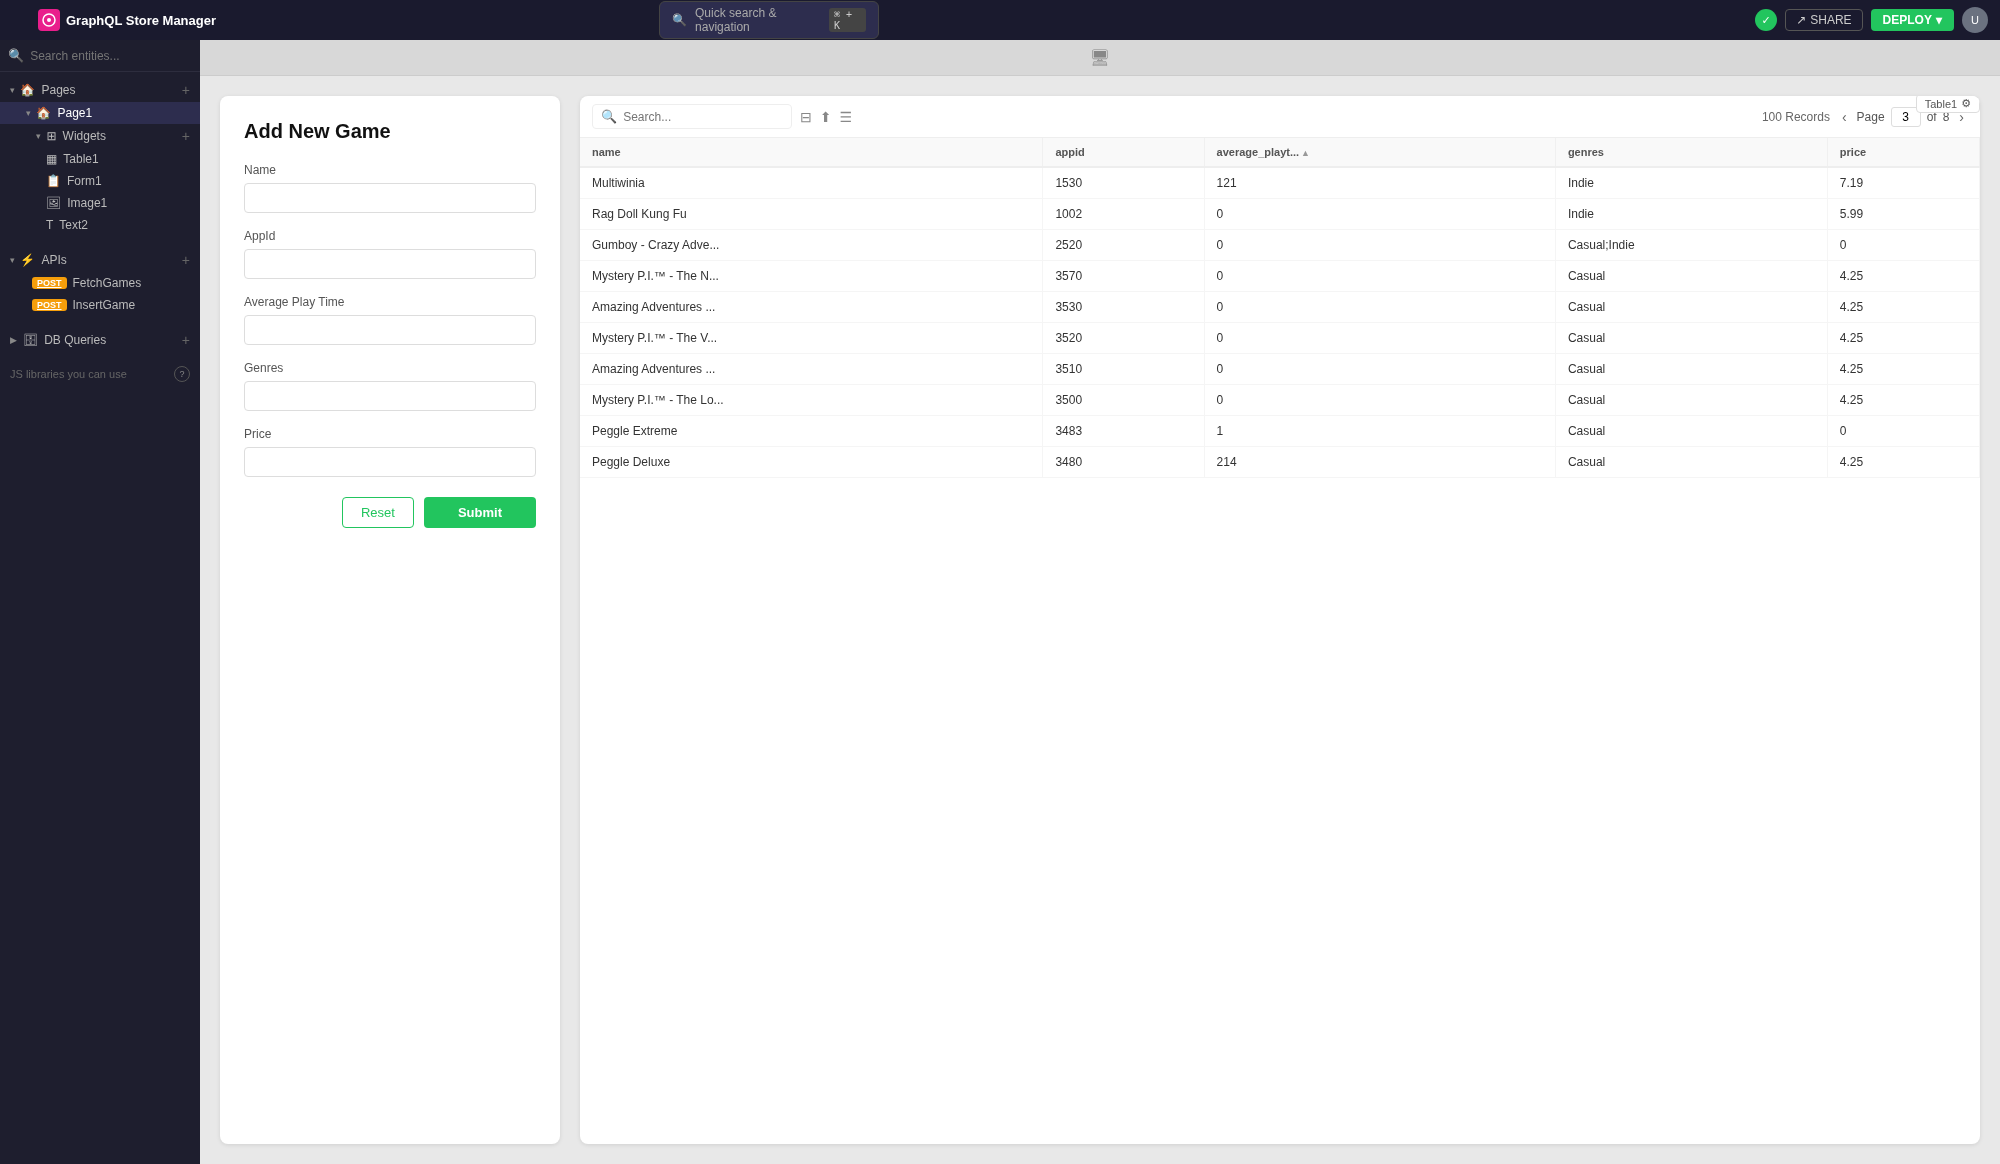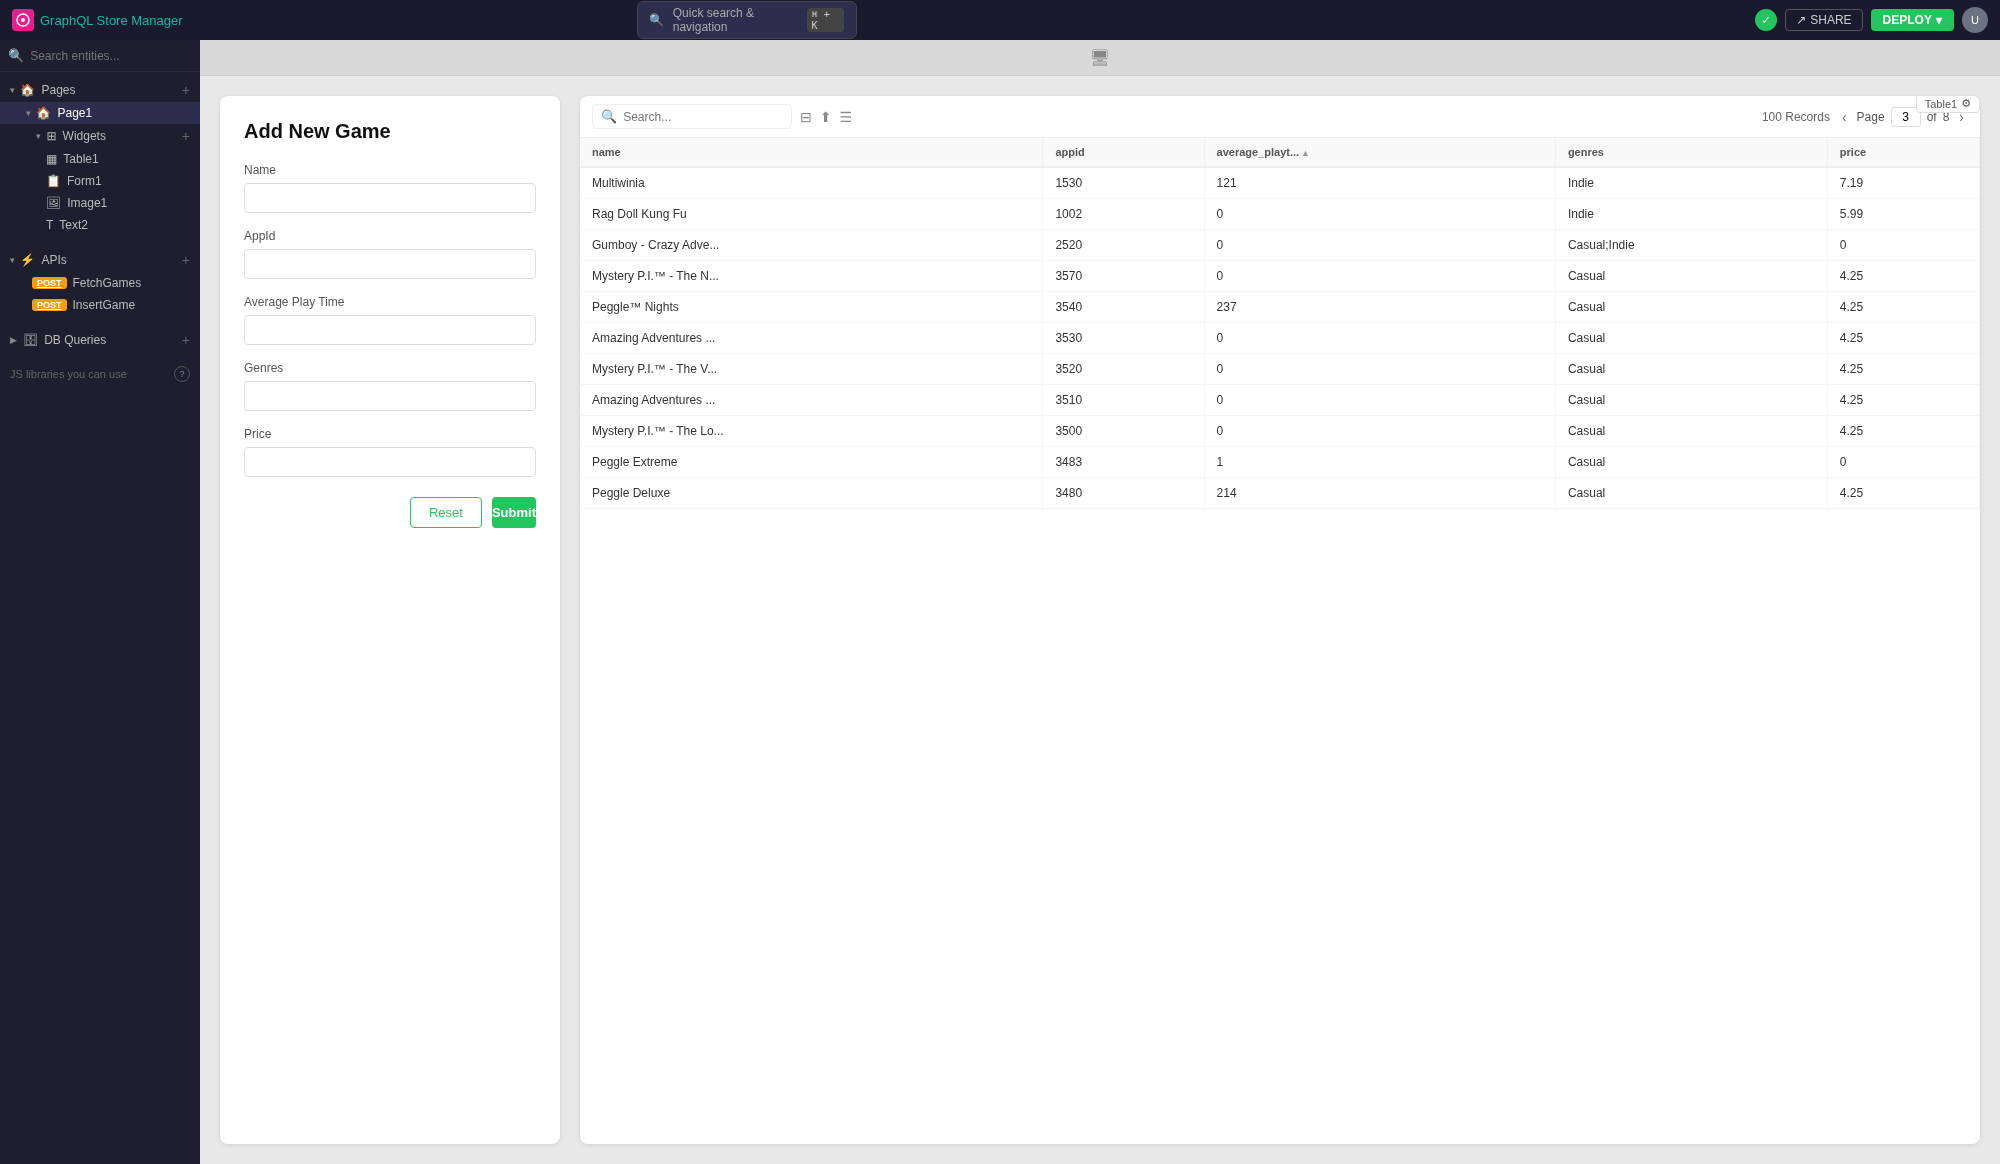--- a/index.html
+++ b/index.html
@@ -1,20 +1,20 @@
 <!DOCTYPE html>
 <html><head>
   <meta charset="utf-8">
   <style>
     * { box-sizing: border-box; margin: 0; padding: 0; }
     body { font-family: -apple-system, BlinkMacSystemFont, 'Segoe UI', sans-serif; font-size: 13px; background: #f0f0f0; color: #333; height: 1164px; overflow: hidden; display: flex; flex-direction: column; }
 
     
     .topbar { height: 40px; background: #1a1a2e; display: flex; align-items: center; padding: 0 12px; gap: 10px; flex-shrink: 0; }
-    .topbar-logo { display: flex; align-items: center; gap: 6px; color: #14b8a6; font-size: 13px; font-weight: 400; }
+    .topbar-logo { display: flex; align-items: center; gap: 6px; color: #ffffff; font-size: 13px; font-weight: 700; margin-left: 26px; }
     .logo-icon { width: 22px; height: 22px; background: #e91e8c; border-radius: 4px; display: flex; align-items: center; justify-content: center; color: white; font-size: 10px; font-weight: bold; }
     .topbar-search { margin-left: auto; margin-right: auto; background: #2d2d4e; border: 1px solid #444; border-radius: 6px; padding: 4px 12px; color: #aaa; font-size: 12px; display: flex; align-items: center; gap: 8px; width: 220px; cursor: pointer; }
     .topbar-search kbd { background: #444; border-radius: 3px; padding: 1px 5px; font-size: 10px; color: #ccc; }
     .topbar-right { display: flex; align-items: center; gap: 8px; margin-left: auto; }
     .topbar-check { background: #22c55e; border-radius: 50%; width: 22px; height: 22px; display: flex; align-items: center; justify-content: center; color: white; font-size: 11px; }
     .topbar-share { background: transparent; border: 1px solid #555; border-radius: 4px; color: #ccc; padding: 3px 10px; font-size: 12px; cursor: pointer; display: flex; align-items: center; gap: 4px; }
     .topbar-deploy { background: #22c55e; border: none; border-radius: 4px; color: white; padding: 4px 12px; font-size: 12px; font-weight: 600; cursor: pointer; display: flex; align-items: center; gap: 4px; }
     .topbar-avatar { width: 26px; height: 26px; border-radius: 50%; background: #6b7280; display: flex; align-items: center; justify-content: center; color: white; font-size: 11px; }
 
     
@@ -44,21 +44,21 @@
     .content-body { flex: 1; padding: 20px; display: flex; gap: 20px; overflow: auto; }
 
     
     .form-panel { background: white; border-radius: 8px; padding: 24px; width: 340px; flex-shrink: 0; box-shadow: 0 1px 4px rgba(0,0,0,0.1); }
     .form-title { font-size: 20px; font-weight: 600; color: #111; margin-bottom: 20px; }
     .form-group { margin-bottom: 16px; }
     .form-label { font-size: 12px; color: #555; margin-bottom: 6px; display: block; }
     .form-input { width: 100%; border: 1px solid #ddd; border-radius: 4px; padding: 7px 10px; font-size: 12px; color: #333; outline: none; }
     .form-buttons { display: flex; gap: 10px; justify-content: flex-end; margin-top: 20px; }
     .btn-reset { background: white; border: 1px solid #22c55e; color: #22c55e; border-radius: 4px; padding: 7px 18px; font-size: 13px; cursor: pointer; }
-    .btn-submit { background: #22c55e; border: none; color: white; border-radius: 4px; padding: 7px 0; font-size: 13px; font-weight: 600; cursor: pointer; }
+    .btn-submit { background: #22c55e; border: none; color: white; border-radius: 4px; padding: 7px 34px; font-size: 13px; font-weight: 600; cursor: pointer; }
 
     
     .table-panel { flex: 1; background: white; border-radius: 8px; box-shadow: 0 1px 4px rgba(0,0,0,0.1); display: flex; flex-direction: column; overflow: hidden; position: relative; }
     .table-label { position: absolute; top: -2px; right: 0; background: white; border: 1px solid #ddd; border-radius: 4px; padding: 2px 8px; font-size: 11px; color: #555; display: flex; align-items: center; gap: 4px; z-index: 10; }
     .table-toolbar { display: flex; align-items: center; padding: 8px 12px; border-bottom: 1px solid #eee; gap: 8px; }
     .search-box { display: flex; align-items: center; gap: 6px; border: 1px solid #eee; border-radius: 4px; padding: 4px 8px; flex: 1; max-width: 200px; }
     .search-box input { border: none; outline: none; font-size: 12px; color: #666; width: 100%; background: transparent; }
     .table-toolbar-icons { display: flex; align-items: center; gap: 8px; margin-right: 8px; }
     .toolbar-icon { color: #888; font-size: 14px; cursor: pointer; }
     .records-info { font-size: 12px; color: #666; margin-left: auto; }
@@ -293,27 +293,20 @@
                   <td>0</td>
                 </tr>
                 <tr>
                   <td>Mystery P.I.™ - The N...</td>
                   <td>3570</td>
                   <td>0</td>
                   <td>Casual</td>
                   <td>4.25</td>
                 </tr>
                 <tr>
-                  <td>Peggle™ Nights</td>
-                  <td>3540</td>
-                  <td>237</td>
-                  <td>Casual</td>
-                  <td>4.25</td>
-                </tr>
-                <tr>
                   <td>Amazing Adventures ...</td>
                   <td>3530</td>
                   <td>0</td>
                   <td>Casual</td>
                   <td>4.25</td>
                 </tr>
                 <tr>
                   <td>Mystery P.I.™ - The V...</td>
                   <td>3520</td>
                   <td>0</td>

